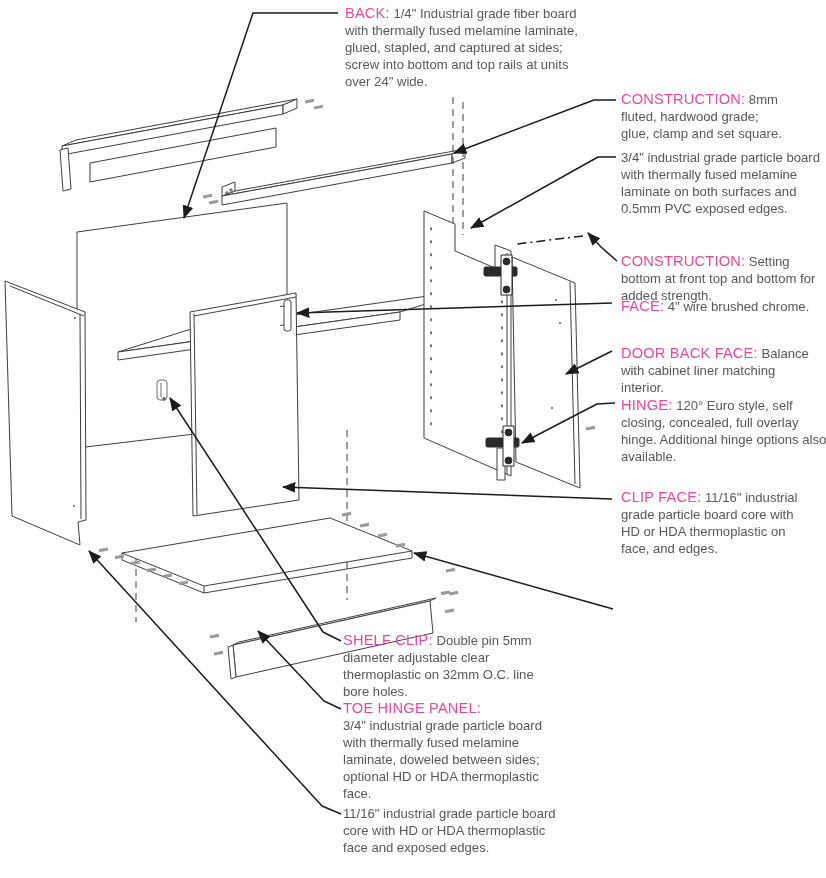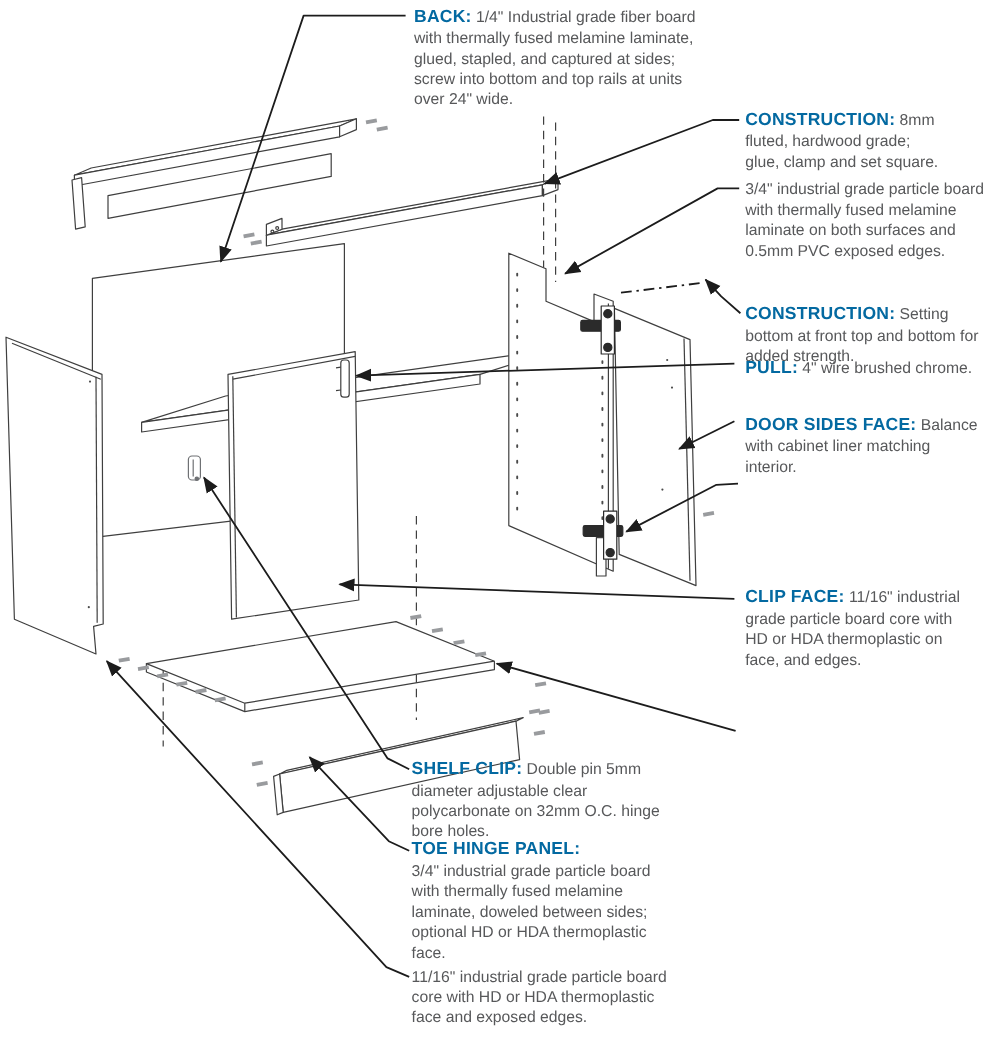--- a/index.html
+++ b/index.html
@@ -1,20 +1,20 @@
 <!DOCTYPE html>
 <html><head>
 <meta charset="utf-8">
 <style>
   html,body{margin:0;padding:0;background:#ffffff;}
   .stage{position:relative;width:826px;height:878px;background:#fff;overflow:hidden;
          font-family:"Liberation Sans",sans-serif;}
   .stage svg{position:absolute;left:0;top:0;}
   .note{position:absolute;font-size:13.1px;line-height:17px;color:#57585a;}
-  .note b{font-weight:bold;color:#0369a1;font-size:14.6px;letter-spacing:.2px;}
+  .note b{font-weight:normal;color:#ec4899;font-size:14.6px;letter-spacing:.2px;}
   .note.block b{display:block;line-height:18px;}
 </style>
 </head>
 <body>
 
 <div class="stage">
 
 <svg width="826" height="878" viewBox="0 0 826 878">
   <defs>
     <marker id="arr" viewBox="0 0 10 8" refX="9.2" refY="4" markerWidth="9" markerHeight="8" orient="auto">
@@ -175,39 +175,43 @@
   <div class="note block" style="left:621px;top:149px;width:202px">
     <span>3/4" industrial grade particle board with thermally fused melamine laminate on both surfaces and 0.5mm PVC exposed edges.</span>
   </div>
 
   <div class="note" style="left:621px;top:253px;width:206px">
     <b>CONSTRUCTION:</b>
     <span>Setting bottom at front top and bottom for added strength.</span>
   </div>
 
   <div class="note" style="left:621px;top:298px;width:200px">
-    <b>PULL:</b>
+    <b>FACE:</b>
     <span>4" wire brushed chrome.</span>
   </div>
 
   <div class="note" style="left:621px;top:345px;width:198px">
-    <b>DOOR SIDES FACE:</b>
+    <b>DOOR BACK FACE:</b>
     <span>Balance with cabinet liner matching interior.</span>
   </div>
 
+  <div class="note" style="left:621px;top:397px;width:206px">
+    <b>HINGE:</b>
+    <span>120° Euro style, self closing, concealed, full overlay hinge. Additional hinge options also available.</span>
+  </div>
 
   <div class="note" style="left:621px;top:489px;width:192px">
     <b>CLIP FACE:</b>
     <span>11/16" industrial grade particle board core with HD or HDA thermoplastic on face, and edges.</span>
   </div>
 
 
   <div class="note" style="left:343px;top:632px;width:214px">
     <b>SHELF CLIP:</b>
-    <span>Double pin 5mm diameter adjustable clear polycarbonate on 32mm O.C. hinge bore holes.</span>
+    <span>Double pin 5mm diameter adjustable clear thermoplastic on 32mm O.C. line bore holes.</span>
   </div>
 
   <div class="note block" style="left:343px;top:699px;width:218px">
     <b>TOE HINGE PANEL:</b>
     <span>3/4" industrial grade particle board with thermally fused melamine laminate, doweled between sides; optional HD or HDA thermoplastic face.</span>
   </div>
 
   <div class="note block" style="left:343px;top:805px;width:222px">
     <span>11/16" industrial grade particle board core with HD or HDA thermoplastic face and exposed edges.</span>
   </div>

